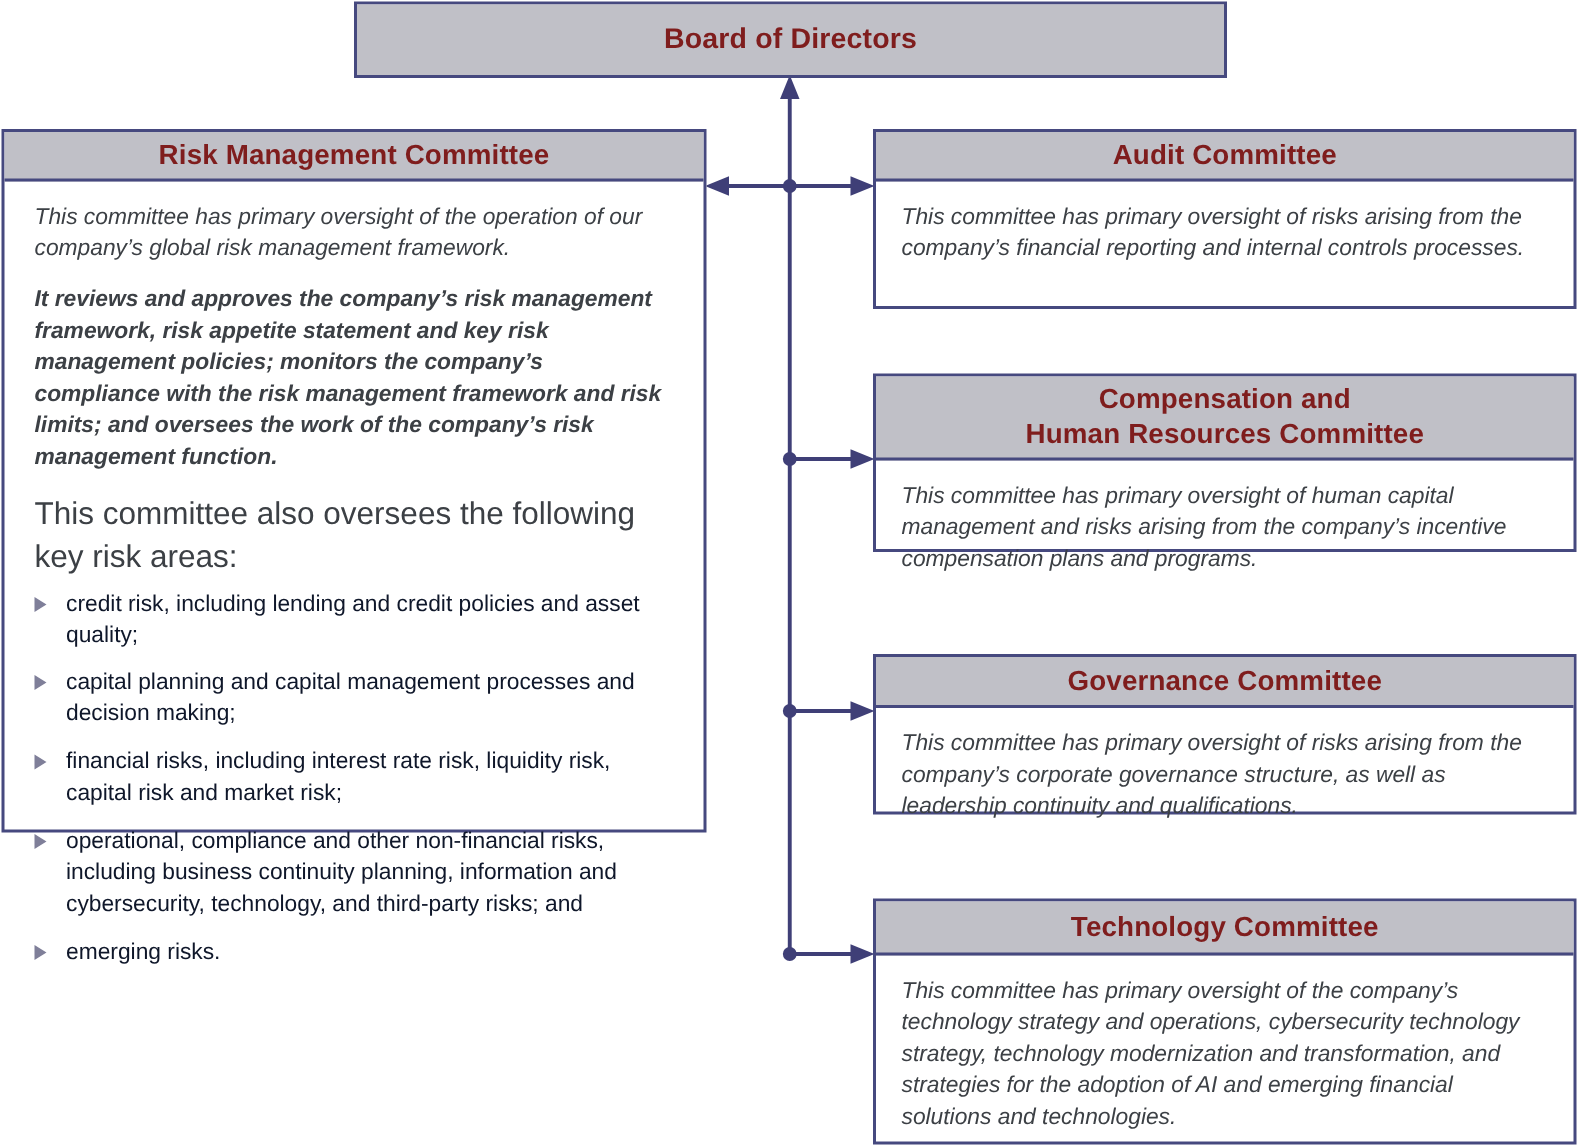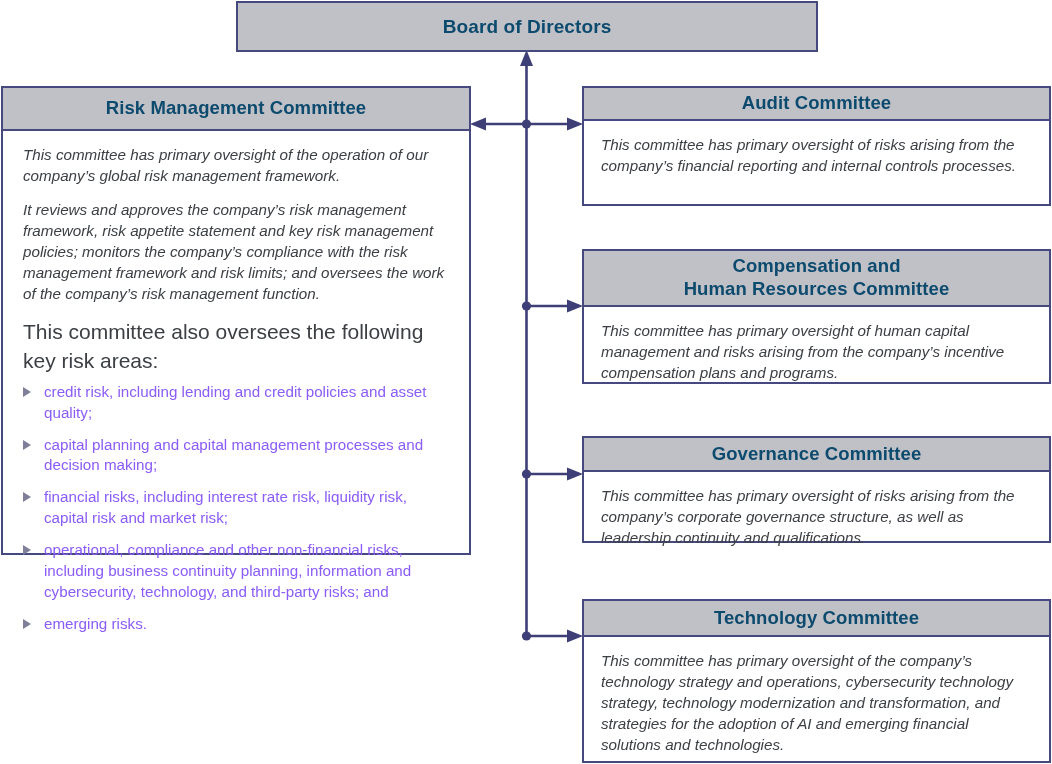--- a/index.html
+++ b/index.html
@@ -37,40 +37,41 @@
     z-index: 2;
     box-sizing: border-box;
     background: #ffffff;
     border: 2px solid #46497f;
   }
 
   .box-head {
     box-sizing: border-box;
     background: #c0c0c7;
     border-bottom: 2px solid #46497f;
-    color: #0c4a6e;
+    color: #7f1d1d;
     font-weight: bold;
     text-align: center;
     letter-spacing: .1px;
     line-height: 1.23;
   }
 
   .box-body {
     box-sizing: border-box;
     color: #3c4045;
   }
 
   .body-para {
     font-style: italic;
     font-size: 15.2px;
     line-height: 1.38;
     margin: 0;
   }
   .body-para + .body-para {
     margin-top: 13px;
+    font-weight: bold;
   }
 
   
   #board-box {
     left: 236px;
     top: 1px;
     width: 582px;
     height: 51px;
   }
   #board-box .box-head {
@@ -82,21 +83,21 @@
     justify-content: center;
   }
 
   #rmc-box {
     left: 1px;
     top: 86px;
     width: 470px;
     height: 469px;
   }
   #rmc-box .box-head {
-    height: 43px;
+    height: 33px;
     font-size: 18.5px;
     display: flex;
     align-items: center;
     justify-content: center;
   }
   #rmc-box .box-body {
     padding: 14px 20px 10px 20px;
   }
 
   .rmc-intro {
@@ -110,21 +111,21 @@
     list-style: none;
     margin: 0;
     padding: 0;
   }
   .bullets li {
     position: relative;
     padding-left: 21px;
     font-size: 15.2px;
     line-height: 1.38;
     margin-bottom: 11px;
-    color: #8b5cf6;
+    color: #0f172a;
   }
   .bullets li:last-child { margin-bottom: 0; }
   .bullets li .tri {
     position: absolute;
     left: 0;
     top: 5px;
     width: 0;
     height: 0;
     border-left: 8px solid #7f7f99;
     border-top: 5.5px solid transparent;
@@ -140,21 +141,21 @@
     justify-content: center;
     flex-direction: column;
   }
   .right-box .box-body {
     padding: 14px 17px 14px 17px;
   }
 
   #audit-box      { top: 86px;  height: 120px; }
   #audit-box  .box-head { height: 33px; }
 
-  #comp-box       { top: 249px; height: 135px; }
+  #comp-box       { top: 249px; height: 119px; }
   #comp-box   .box-head { height: 56px; }
 
   #gov-box        { top: 436px; height: 107px; }
   #gov-box    .box-head { height: 34px; }
 
   #tech-box       { top: 599px; height: 164px; }
   #tech-box   .box-head { height: 36px; }
 
   .head-line { display: block; }
 </style>

